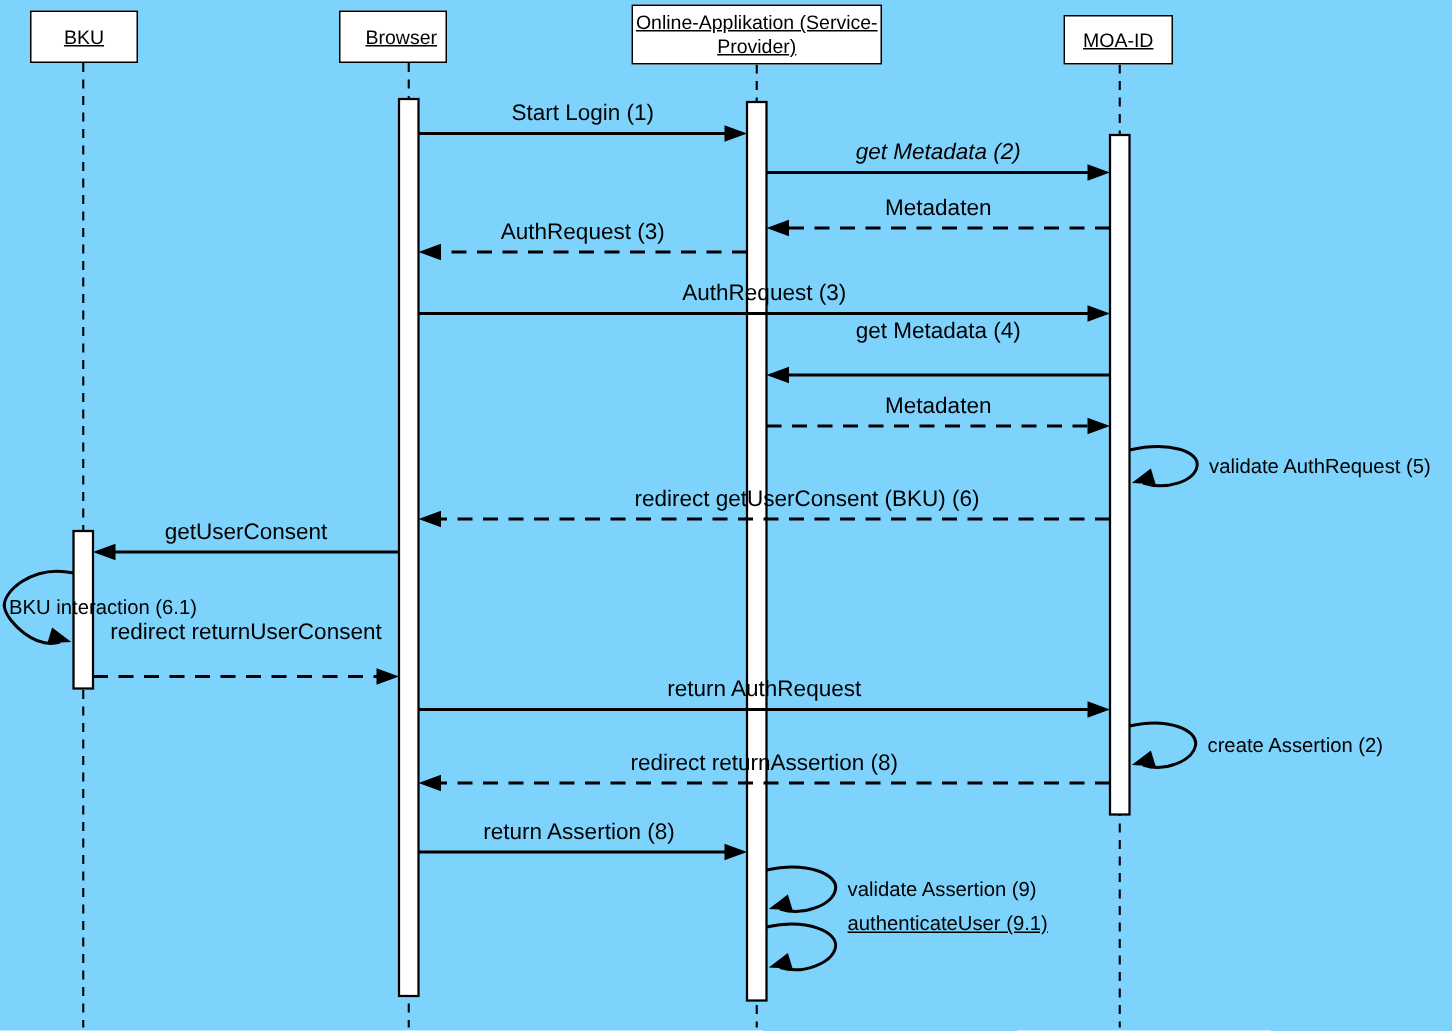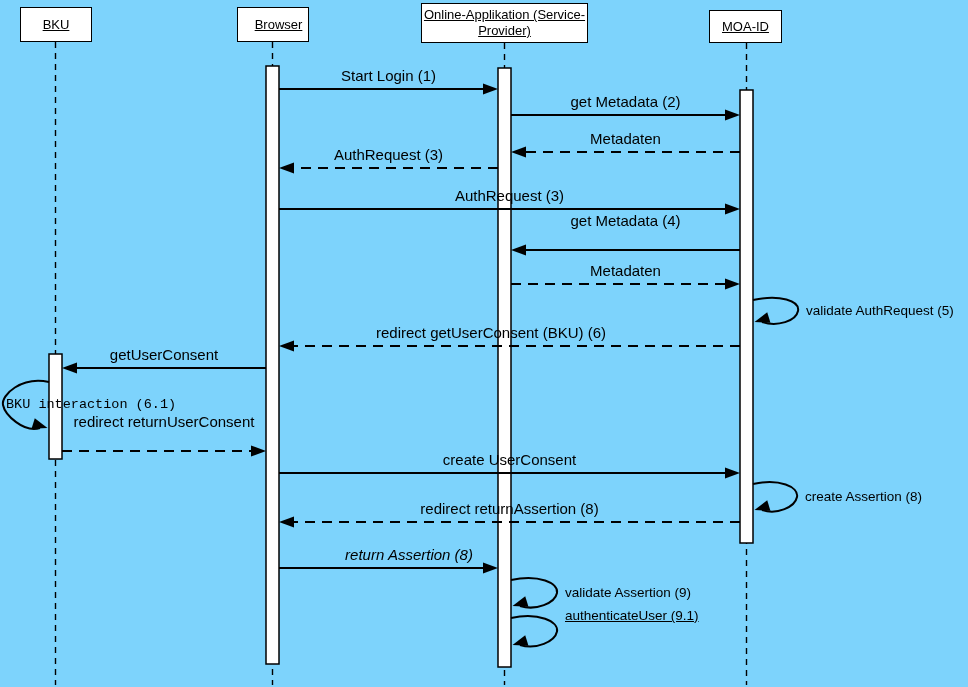--- a/index.html
+++ b/index.html
@@ -93,41 +93,41 @@
       <path d="M 753 484 C 779.4 478, 799 487, 797 497 C 795 507, 777.2 515, 762 510" fill="none" stroke="#000000" stroke-width="2"></path>
       <polygon points="754.5,510 767.2365269634705,500.3547482713622 770.4526157154206,510.87410058695565" fill="#000000"></polygon>
       <path d="M 511 580 C 538.6 574, 559 583, 557 593 C 555 603, 536.3 611, 520 606" fill="none" stroke="#000000" stroke-width="2"></path>
       <polygon points="512.5,606 525.2365269634705,596.3547482713623 528.4526157154206,606.8741005869556" fill="#000000"></polygon>
       <path d="M 511 618 C 538.6 612, 559 621.5, 557 631.5 C 555 641.5, 536.3 650, 520 645" fill="none" stroke="#000000" stroke-width="2"></path>
       <polygon points="512.5,645 525.2365269634705,635.3547482713623 528.4526157154206,645.8741005869556" fill="#000000"></polygon>
     </svg>
     <div class="actor-box" style="left: 20px; top: 7px; width: 72px; height: 35px;">
       <div class="actor-line">BKU</div>
     </div>
-    <div class="actor-box" style="left: 237px; top: 7px; width: 72px; height: 35px; padding-left: 11px;">
+    <div class="actor-box" style="left: 226px; top: 7px; width: 72px; height: 35px; padding-left: 11px;">
       <div class="actor-line">Browser</div>
     </div>
     <div class="actor-box" style="left: 421px; top: 3px; width: 167px; height: 40px;">
       <div class="actor-line">Online-Applikation (Service-</div>
       <div class="actor-line">Provider)</div>
     </div>
     <div class="actor-box" style="left: 709px; top: 10px; width: 73px; height: 33px;">
       <div class="actor-line">MOA-ID</div>
     </div>
     <div class="msg-label" style="left: 388.5px; top: 68px;">Start Login (1)</div>
-    <div class="msg-label" style="left: 625.5px; top: 94px;">get Metadata (2)</div>
+    <div class="msg-label" style="left: 625.5px; top: 94px; font-style: italic;">get Metadata (2)</div>
     <div class="msg-label" style="left: 625.5px; top: 131px;">Metadaten</div>
     <div class="msg-label" style="left: 388.5px; top: 147px;">AuthRequest (3)</div>
     <div class="msg-label" style="left: 509.5px; top: 188px;">AuthRequest (3)</div>
     <div class="msg-label" style="left: 625.5px; top: 213px;">get Metadata (4)</div>
     <div class="msg-label" style="left: 625.5px; top: 263px;">Metadaten</div>
-    <div class="msg-label" style="left: 491px; top: 325px;">redirect getUserConsent (BKU) (6)</div>
+    <div class="msg-label" style="left: 538px; top: 325px;">redirect getUserConsent (BKU) (6)</div>
     <div class="msg-label" style="left: 164px; top: 347px;">getUserConsent</div>
     <div class="msg-label" style="left: 164px; top: 414px;">redirect returnUserConsent</div>
-    <div class="msg-label" style="left: 509.5px; top: 452px;">create UserConsent</div>
+    <div class="msg-label" style="left: 509.5px; top: 452px;">return AuthRequest</div>
     <div class="msg-label" style="left: 509.5px; top: 501px;">redirect returnAssertion (8)</div>
-    <div class="msg-label" style="left: 409px; top: 547px; font-style: italic;">return Assertion (8)</div>
+    <div class="msg-label" style="left: 386px; top: 547px;">return Assertion (8)</div>
     <div class="self-label" style="left: 806px; top: 303px;">validate AuthRequest (5)</div>
-    <div class="self-label" style="left: 6px; top: 397px; font-family: Liberation Mono, monospace;">BKU interaction (6.1)</div>
-    <div class="self-label" style="left: 805px; top: 489px;">create Assertion (8)</div>
+    <div class="self-label" style="left: 6px; top: 397px;">BKU interaction (6.1)</div>
+    <div class="self-label" style="left: 805px; top: 489px;">create Assertion (2)</div>
     <div class="self-label" style="left: 565px; top: 585px;">validate Assertion (9)</div>
     <div class="self-label" style="left: 565px; top: 608px; text-decoration: underline;">authenticateUser (9.1)</div>
   </div>
 
 </body></html>

